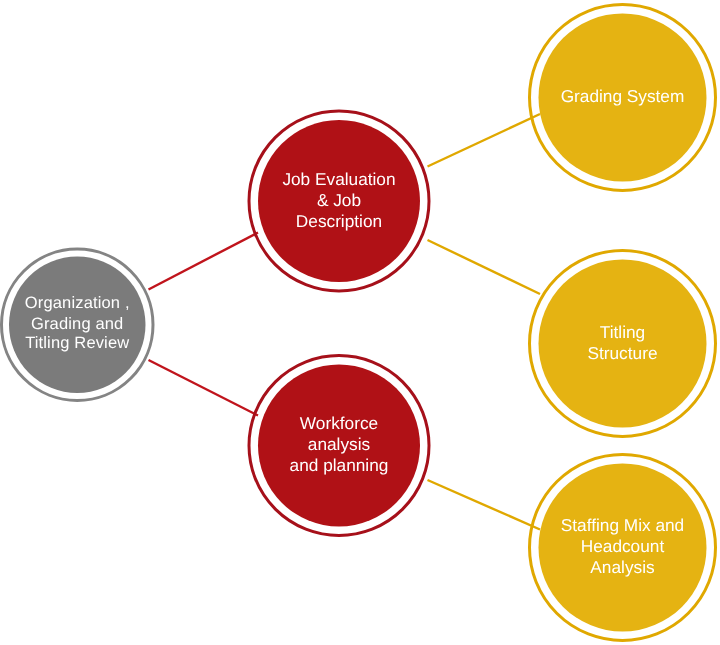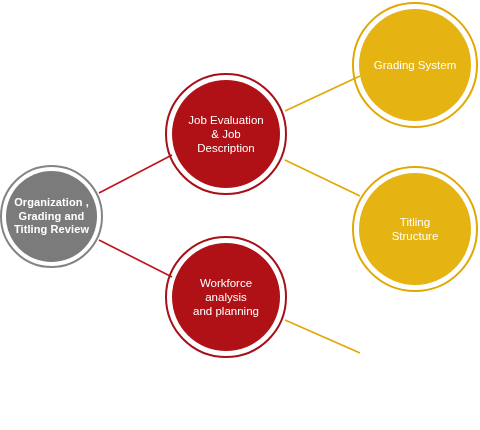--- a/index.html
+++ b/index.html
@@ -58,21 +58,21 @@
     width: 103px;
     height: 103px;
     border: 2px solid #848484;
     padding: 4px;
   }
   #node-root .disc {
     background: #7b7b7b;
   }
   #node-root .label {
     font-size: 11px;
-    font-weight: bold;
+    font-weight: normal;
     letter-spacing: 0.1px;
   }
 
   
   .node-red {
     width: 122px;
     height: 122px;
     border: 2px solid #a6101a;
     padding: 5px;
   }
@@ -148,14 +148,21 @@
     </div>
   </div>
 
   <div class="node node-gold" id="node-titling">
     <div class="disc">
       <span class="label">Titling
 Structure</span>
     </div>
   </div>
 
+  <div class="node node-gold" id="node-staffing">
+    <div class="disc">
+      <span class="label">Staffing Mix and
+Headcount
+Analysis</span>
+    </div>
+  </div>
 
 </div>
 
 </body></html>

